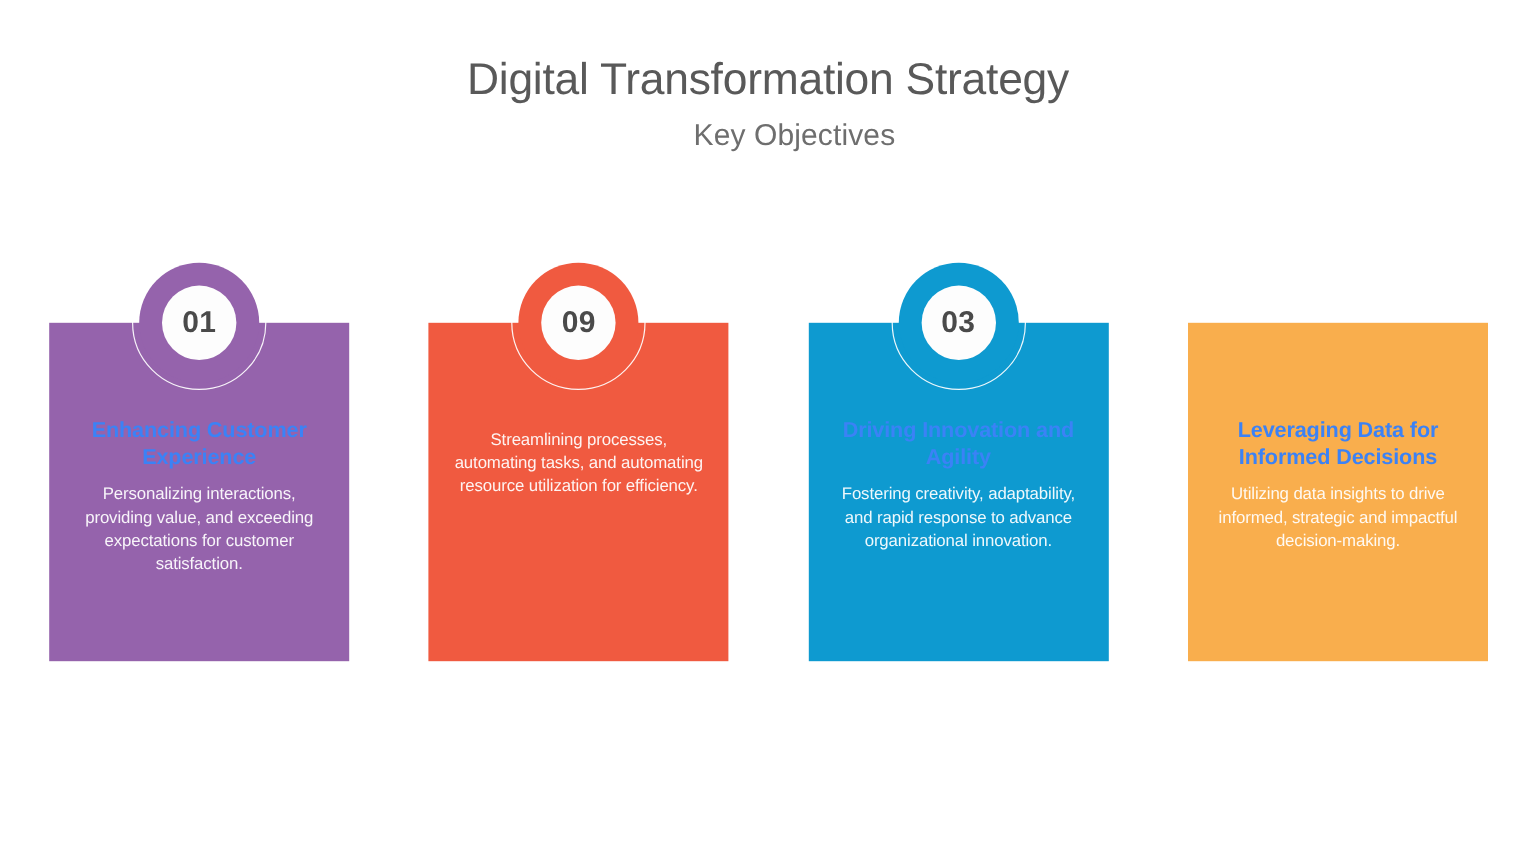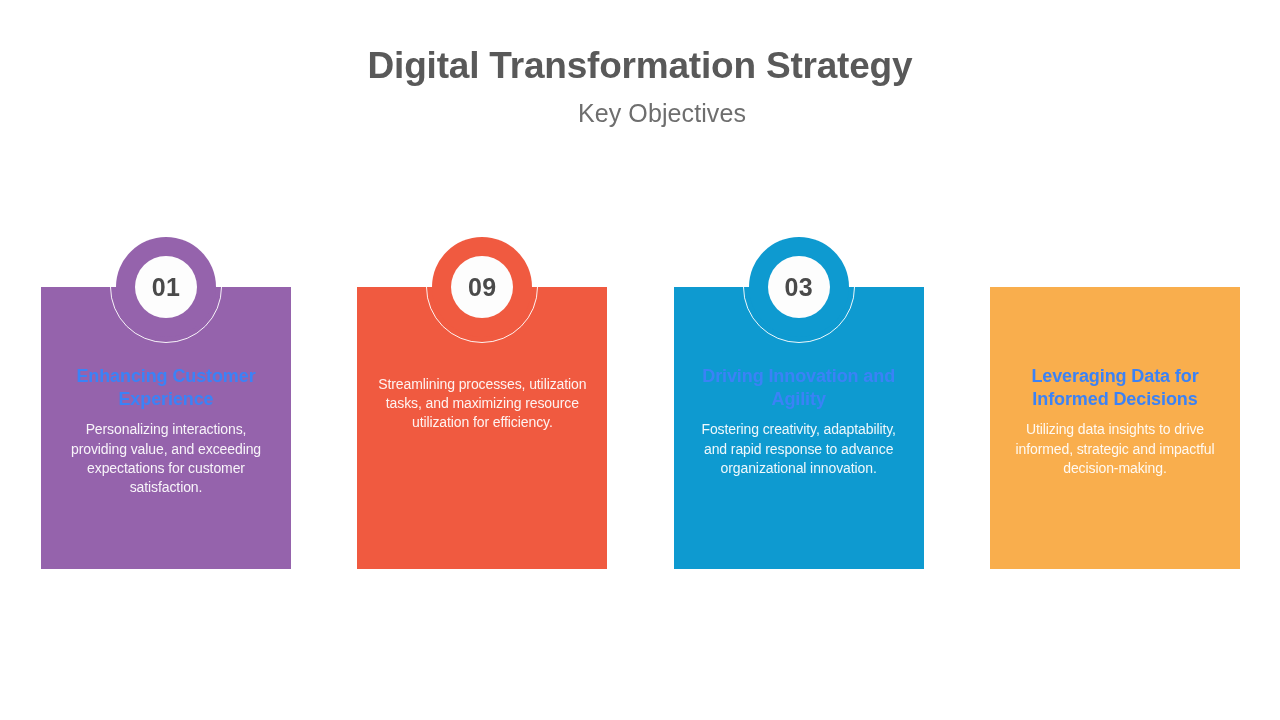--- a/index.html
+++ b/index.html
@@ -28,40 +28,40 @@
   .header {
     position: absolute;
     top: 44px;
     left: 0;
     width: 1280px;
     text-align: center;
   }
 
   .slide-title {
     font-size: 37px;
-    font-weight: bold;
+    font-weight: normal;
     color: #595959;
     letter-spacing: -0.2px;
     line-height: 1.2;
   }
 
   .slide-subtitle {
     margin-top: 10px;
     font-size: 25px;
     font-weight: normal;
     color: #6e6e6e;
     letter-spacing: 0.1px;
     line-height: 1.2;
     padding-left: 44px;
   }
 
   
   .cards {
     position: absolute;
-    top: 287px;
+    top: 269px;
     left: 41px;
     width: 1199px;
     height: 282px;
     display: flex;
     justify-content: space-between;
     align-items: center;
   }
 
   .card {
     position: relative;
@@ -188,21 +188,21 @@
 
     <div class="card">
       <div class="card-body-fill" style="background-color: rgb(240, 90, 64);"></div>
       <div class="badge">
         <div class="badge-outline"></div>
         <div class="badge-ring" style="background-color: rgb(240, 90, 64);"></div>
         <div class="badge-inner" style="background: rgb(253, 253, 253);">
           <span class="badge-number" style="color: rgb(74, 74, 74);">09</span>
         </div>
       </div>
-      <div class="card-desc">Streamlining processes, utilization tasks, and maximizing resource utilization for efficiency.</div>
+      <div class="card-desc">Streamlining processes, automating tasks, and automating resource utilization for efficiency.</div>
     </div>
 
     <div class="card">
       <div class="card-body-fill" style="background-color: rgb(14, 154, 208);"></div>
       <div class="badge">
         <div class="badge-outline"></div>
         <div class="badge-ring" style="background-color: rgb(14, 154, 208);"></div>
         <div class="badge-inner" style="background: rgb(253, 253, 253);">
           <span class="badge-number" style="color: rgb(74, 74, 74);">03</span>
         </div>

